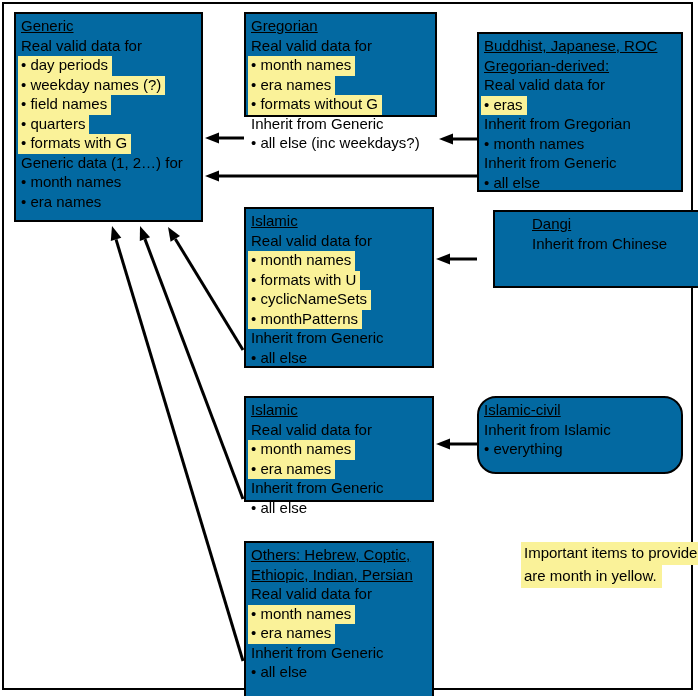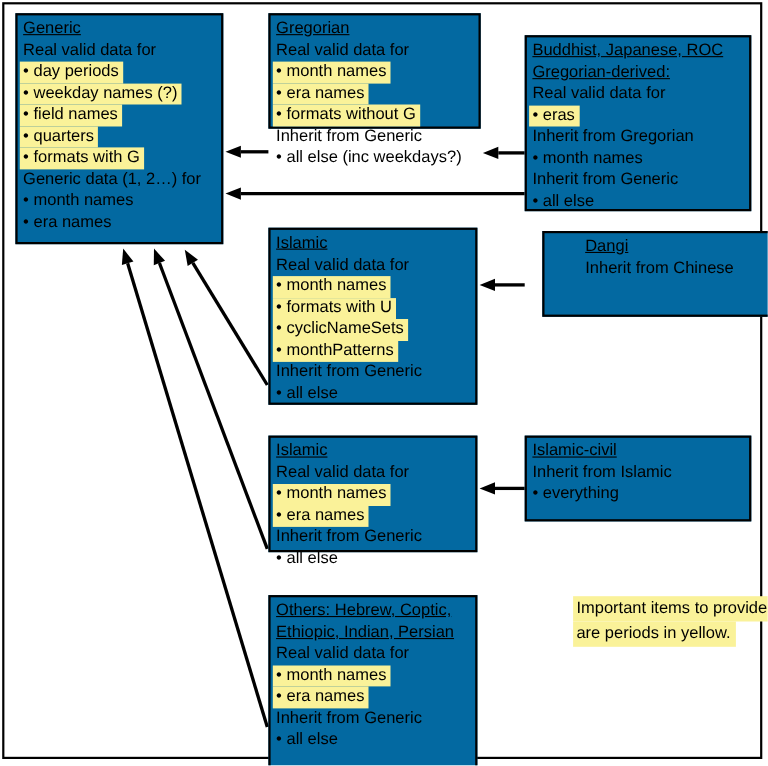--- a/index.html
+++ b/index.html
@@ -19,21 +19,21 @@
   .dline { white-space:nowrap; }
   .dline span { display:inline-block; padding:0 4px 1px 3px; margin-left:-3px; }
   .hl { background:var(--hl, #FAF299);text-align:center; }
   .u  { text-decoration:underline; }
   #box-generic          { left:14px;  top:12px;  width:189px; height:210px; }
   #box-gregorian        { left:244px; top:12px;  width:193px; height:105px; }
   #box-gregorian-derived{ left:477px; top:32px;  width:206px; height:160px; }
   #box-chinese          { left:244px; top:207px; width:190px; height:161px; }
   #box-dangi            { left:493px; top:210px; width:246px; height:78px;padding-left:37px;  }
   #box-islamic          { left:244px; top:396px; width:190px; height:106px; }
-  #box-islamic-civil    { left:477px; top:396px; width:206px; height:78px;  }
+  #box-islamic-civil    { left:477px; top:396px; width:206px; height:78px;border-radius:19px;  }
   #box-others           { left:244px; top:541px; width:190px; height:180px; }
   .note { position:absolute; left:477px; top:542px; line-height:20px; }
   .note .dline span { padding:1px 5px 2px 3px;margin-left:44px; }
   #arrows { position:absolute; left:0; top:0; width:698px; height:696px; pointer-events:none; }
 </style>
 </head>
 <body>
 
 <div class="stage">
   <div class="frame"></div>
@@ -136,15 +136,15 @@
       <div class="dline"><span class="u">Ethiopic, Indian, Persian</span></div>
       <div class="dline"><span class="">Real valid data for</span></div>
       <div class="dline"><span class="hl ">• month names</span></div>
       <div class="dline"><span class="hl ">• era names</span></div>
       <div class="dline"><span class="">Inherit from Generic</span></div>
       <div class="dline"><span class="">• all else</span></div>
     </div>
 
   <div class="note">
     <div class="dline"><span class="hl">Important items to provide</span></div>
-    <div class="dline"><span class="hl">are periods in yellow.</span></div>
+    <div class="dline"><span class="hl">are month in yellow.</span></div>
   </div>
 </div>
 
 </body></html>

